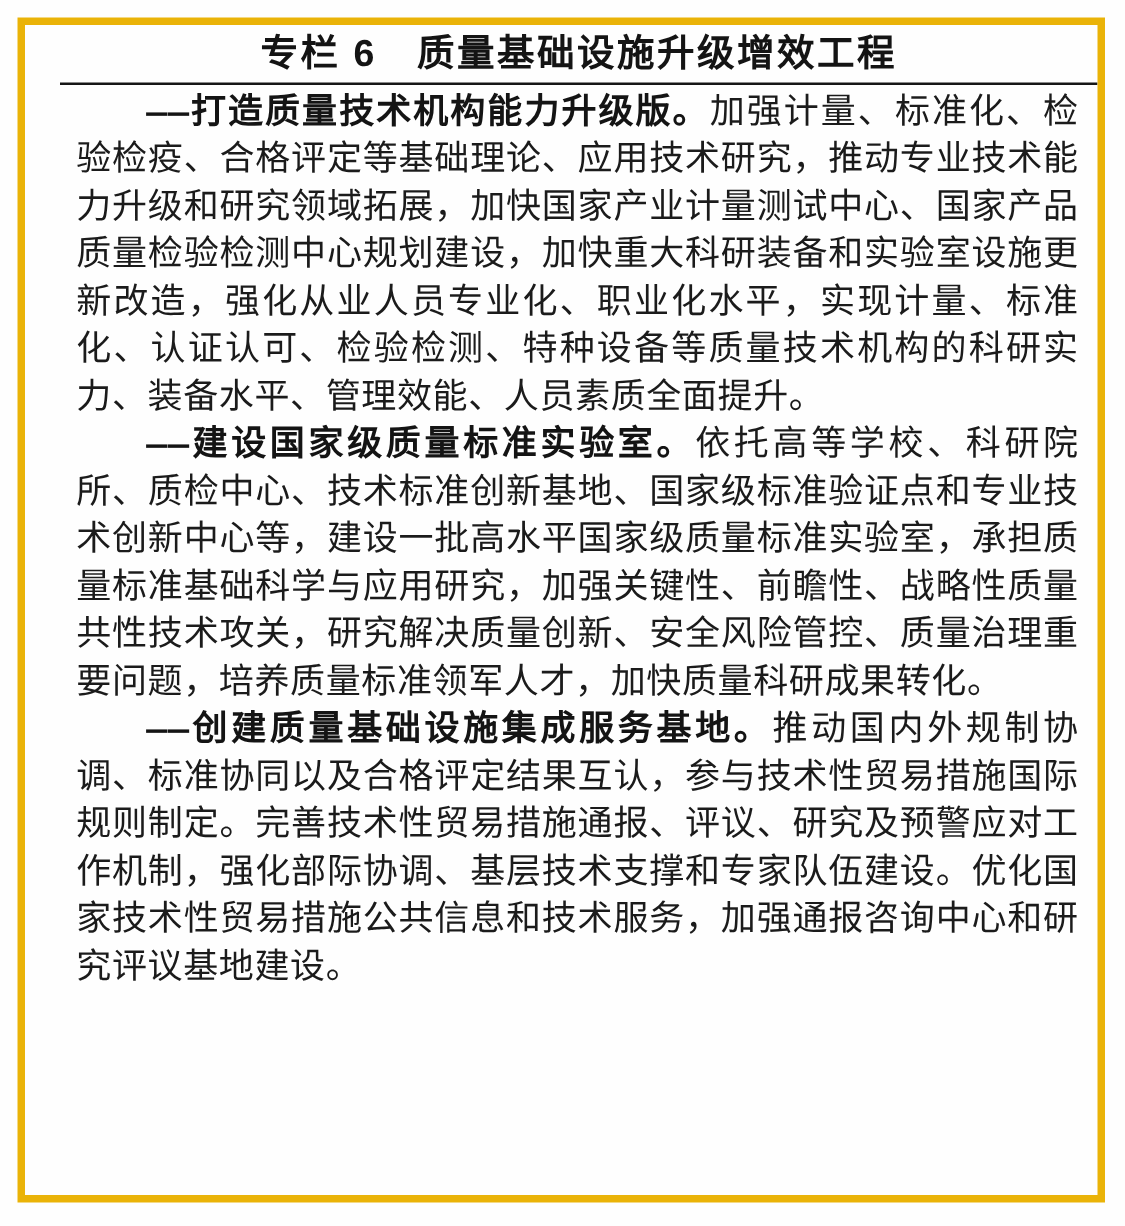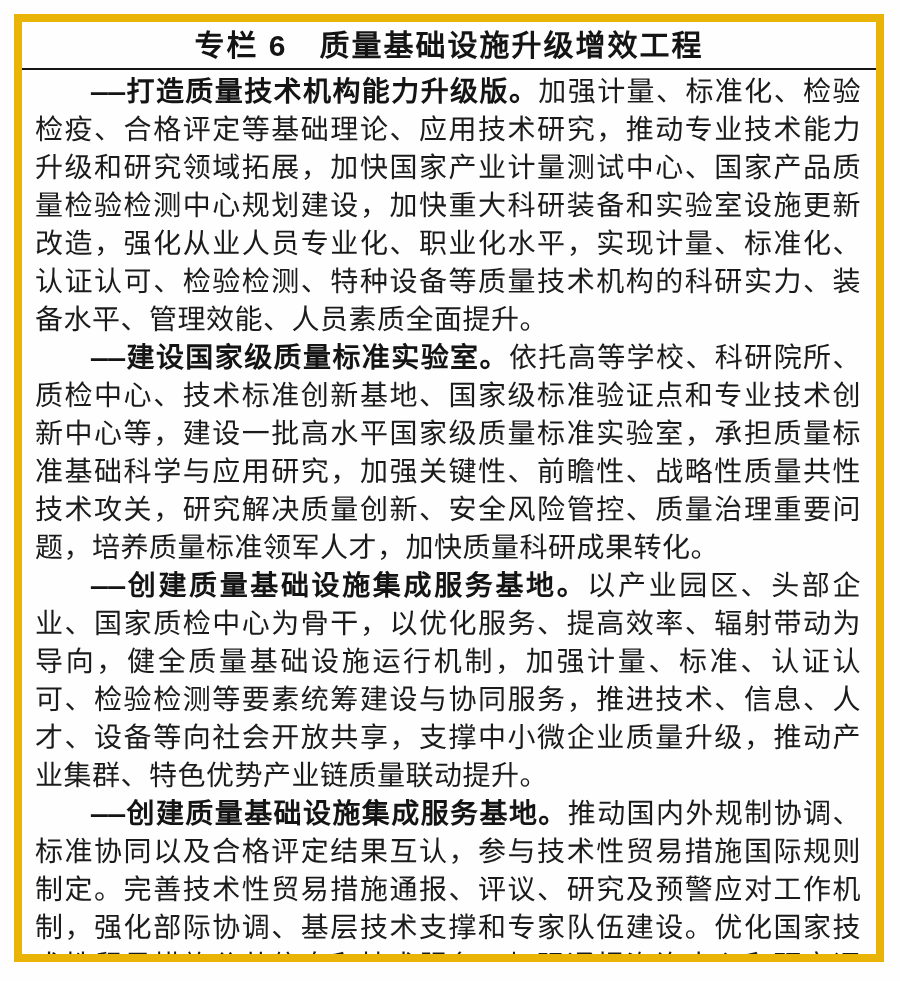--- a/index.html
+++ b/index.html
@@ -14,24 +14,25 @@
     background: #fefefe;
     box-sizing: border-box;
     padding: 14px 16px 19px 14px;
     color: #1b1b1b;
     font-family: "Liberation Serif", "DejaVu Serif", serif;
   }
   .column-box {
     box-sizing: border-box;
     width: 100%;
     height: 100%;
-    border: 8px solid #eab308;
+    border: 6px solid #eab308;
     display: flex;
     flex-direction: column;
     overflow: hidden;
+    padding-left: 28px;
   }
   .column-title {
     flex: 0 0 auto;
     text-align: center;
     font-family: "Liberation Sans", "DejaVu Sans", sans-serif;
     font-weight: bold;
     font-size: 30px;
     line-height: 30px;
     padding: 9px 0 7px 0;
     letter-spacing: 2px;
@@ -60,17 +61,16 @@
 </style>
 </head>
 <body>
 
 <div class="page">
   <div class="column-box">
     <div class="column-title">专栏 6　质量基础设施升级增效工程</div>
     <div class="column-body">
       <p class="para"><span class="lead">——打造质量技术机构能力升级版。</span><span>加强计量、标准化、检验检疫、合格评定等基础理论、应用技术研究，推动专业技术能力升级和研究领域拓展，加快国家产业计量测试中心、国家产品质量检验检测中心规划建设，加快重大科研装备和实验室设施更新改造，强化从业人员专业化、职业化水平，实现计量、标准化、认证认可、检验检测、特种设备等质量技术机构的科研实力、装备水平、管理效能、人员素质全面提升。</span></p>
       <p class="para"><span class="lead">——建设国家级质量标准实验室。</span><span>依托高等学校、科研院所、质检中心、技术标准创新基地、国家级标准验证点和专业技术创新中心等，建设一批高水平国家级质量标准实验室，承担质量标准基础科学与应用研究，加强关键性、前瞻性、战略性质量共性技术攻关，研究解决质量创新、安全风险管控、质量治理重要问题，培养质量标准领军人才，加快质量科研成果转化。</span></p>
-      <p class="para"><span class="lead">——创建质量基础设施集成服务基地。</span><span>以产业园区、头部企业、国家质检中心为骨干，以优化服务、提高效率、辐射带动为导向，健全质量基础设施运行机制，加强计量、标准、认证认可、检验检测等要素统筹建设与协同服务，推进技术、信息、人才、设备等向社会开放共享，支撑中小微企业质量升级，推动产业集群、特色优势产业链质量联动提升。</span></p>
       <p class="para"><span class="lead">——创建质量基础设施集成服务基地。</span><span>推动国内外规制协调、标准协同以及合格评定结果互认，参与技术性贸易措施国际规则制定。完善技术性贸易措施通报、评议、研究及预警应对工作机制，强化部际协调、基层技术支撑和专家队伍建设。优化国家技术性贸易措施公共信息和技术服务，加强通报咨询中心和研究评议基地建设。</span></p>
     </div>
   </div>
 </div>
 
 </body></html>

